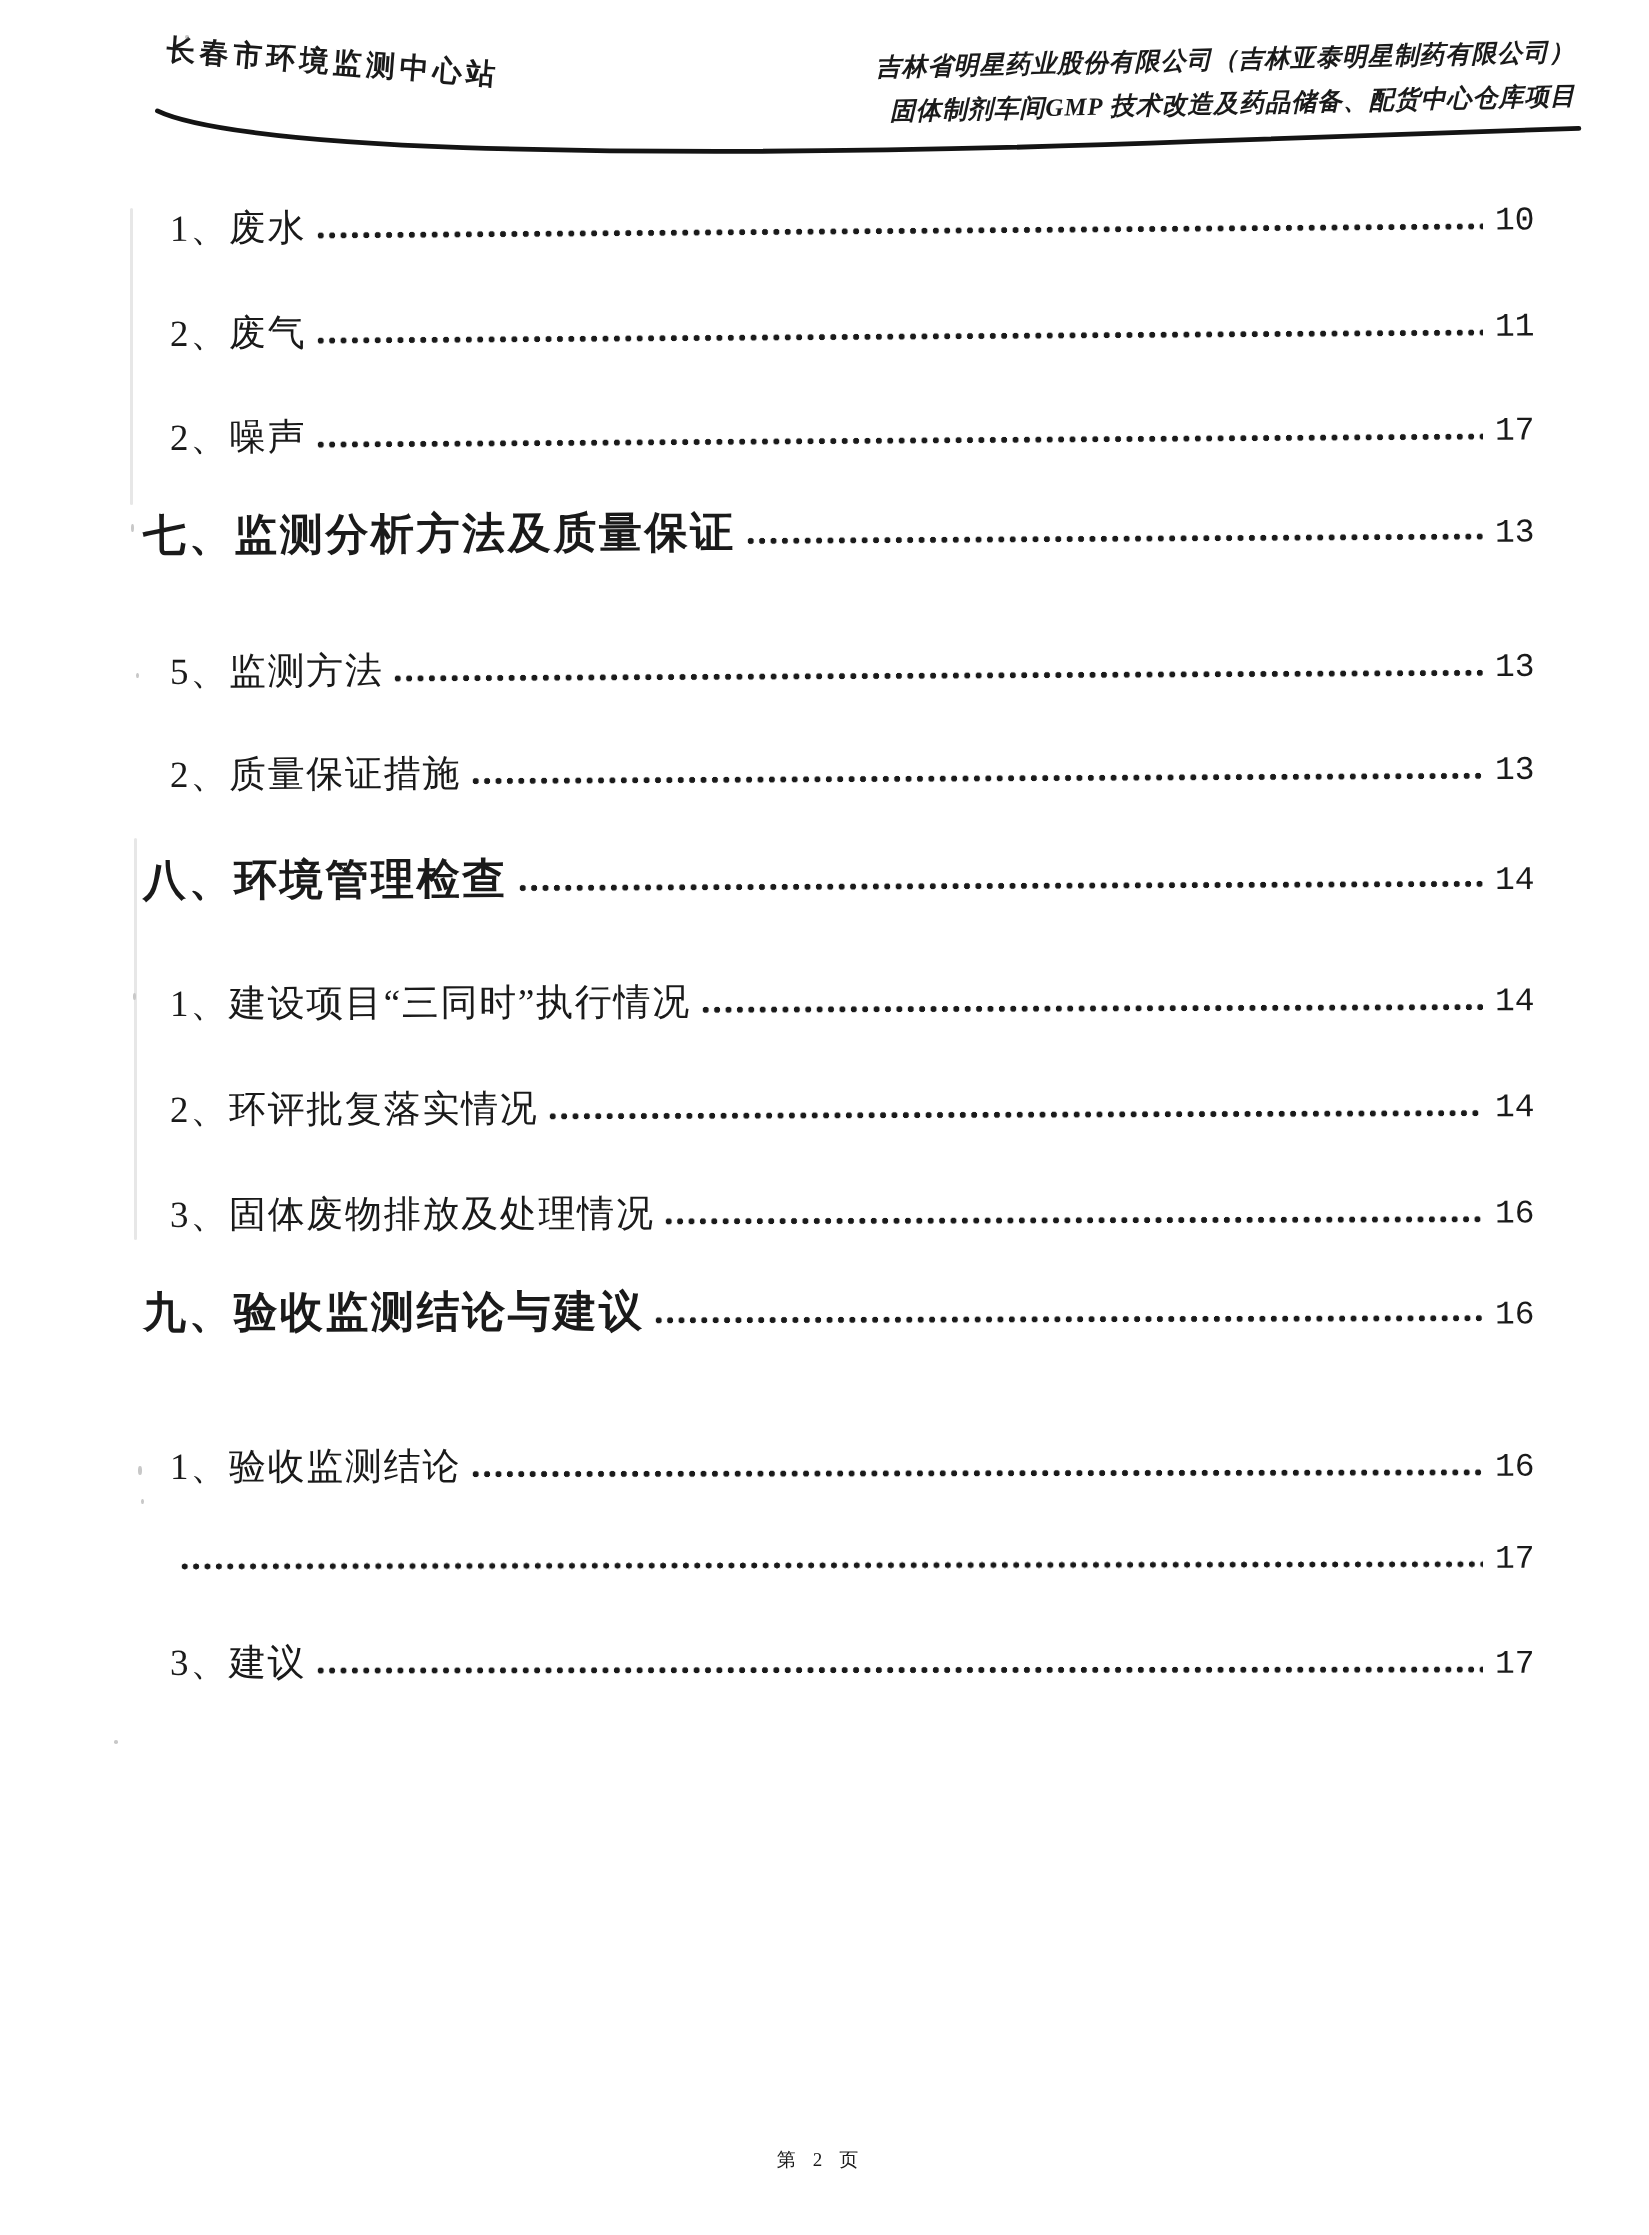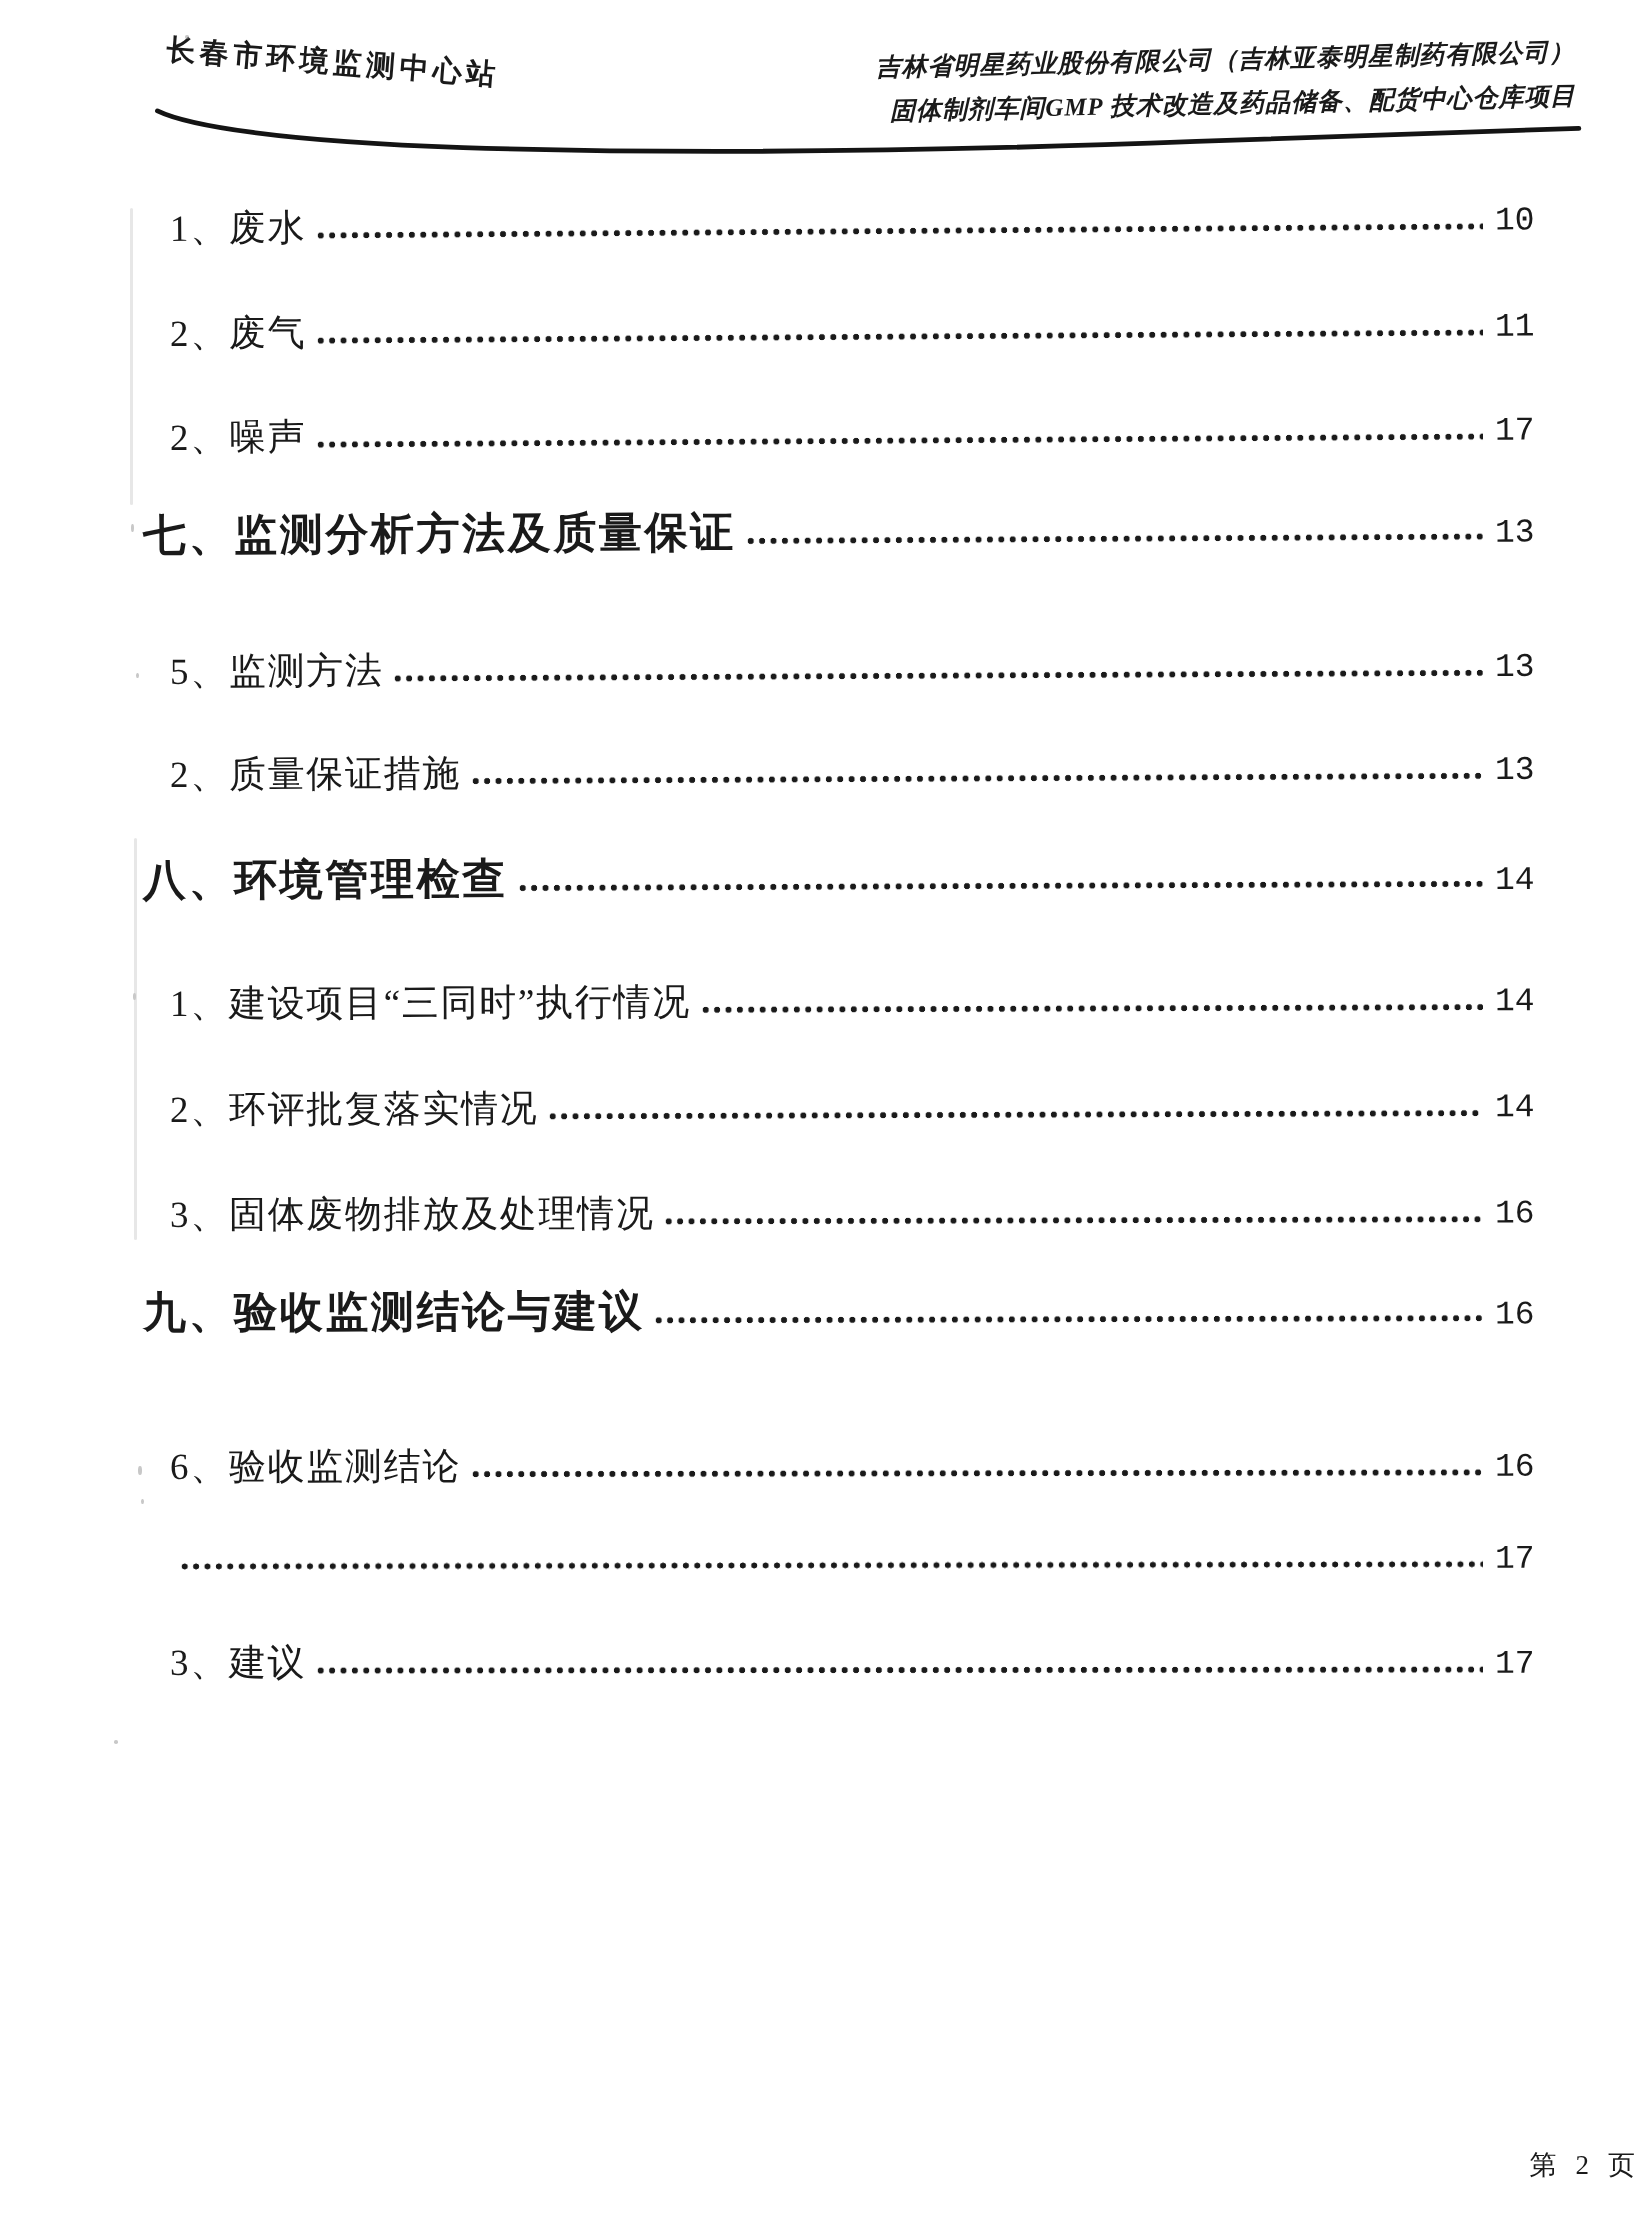--- a/index.html
+++ b/index.html
@@ -51,21 +51,21 @@
     background-size:11.4px 11.4px;background-repeat:repeat-x;background-position:left center;
   }
   .chapter .toc-leader{margin-bottom:9.6px;}
   .toc-page{
     font-size:33px;line-height:1.1;min-width:47px;text-align:left;
     font-family:Liberation Mono, monospace;
   }
   
   .footer{
     position:absolute;left:0;right:8px;top:2147px;
-    text-align:right;font-size:27px;letter-spacing:6.1px;
+    text-align:center;font-size:19px;letter-spacing:6.1px;
   }
   
   .speck{position:absolute;background:#9a9a9a;border-radius:50%;opacity:.55;}
   .edge-streak{position:absolute;width:2.6px;background:#c9c9c9;opacity:.45;border-radius:1.7px;}
 </style>
 </head>
 <body style="--ink: #1a1a1a; --paper: #ffffff;">
 
 <div class="page">
 
@@ -144,21 +144,21 @@
       <span class="toc-page">16</span>
     </div>
 
     <div class="toc-row chapter" style="top: 1288px; transform: rotate(-0.15deg);">
       <span class="toc-label">九、验收监测结论与建议</span>
       <span class="toc-leader"></span>
       <span class="toc-page">16</span>
     </div>
 
     <div class="toc-row sub" style="top: 1446px; transform: rotate(-0.1deg);">
-      <span class="toc-label">6、验收监测结论</span>
+      <span class="toc-label">1、验收监测结论</span>
       <span class="toc-leader"></span>
       <span class="toc-page">16</span>
     </div>
 
     <div class="toc-row sub" style="top: 1544px; transform: rotate(-0.1deg);">
       <span class="toc-leader"></span>
       <span class="toc-page">17</span>
     </div>
 
     <div class="toc-row sub" style="top: 1642px; transform: rotate(-0.05deg); justify-content: flex-end;">

